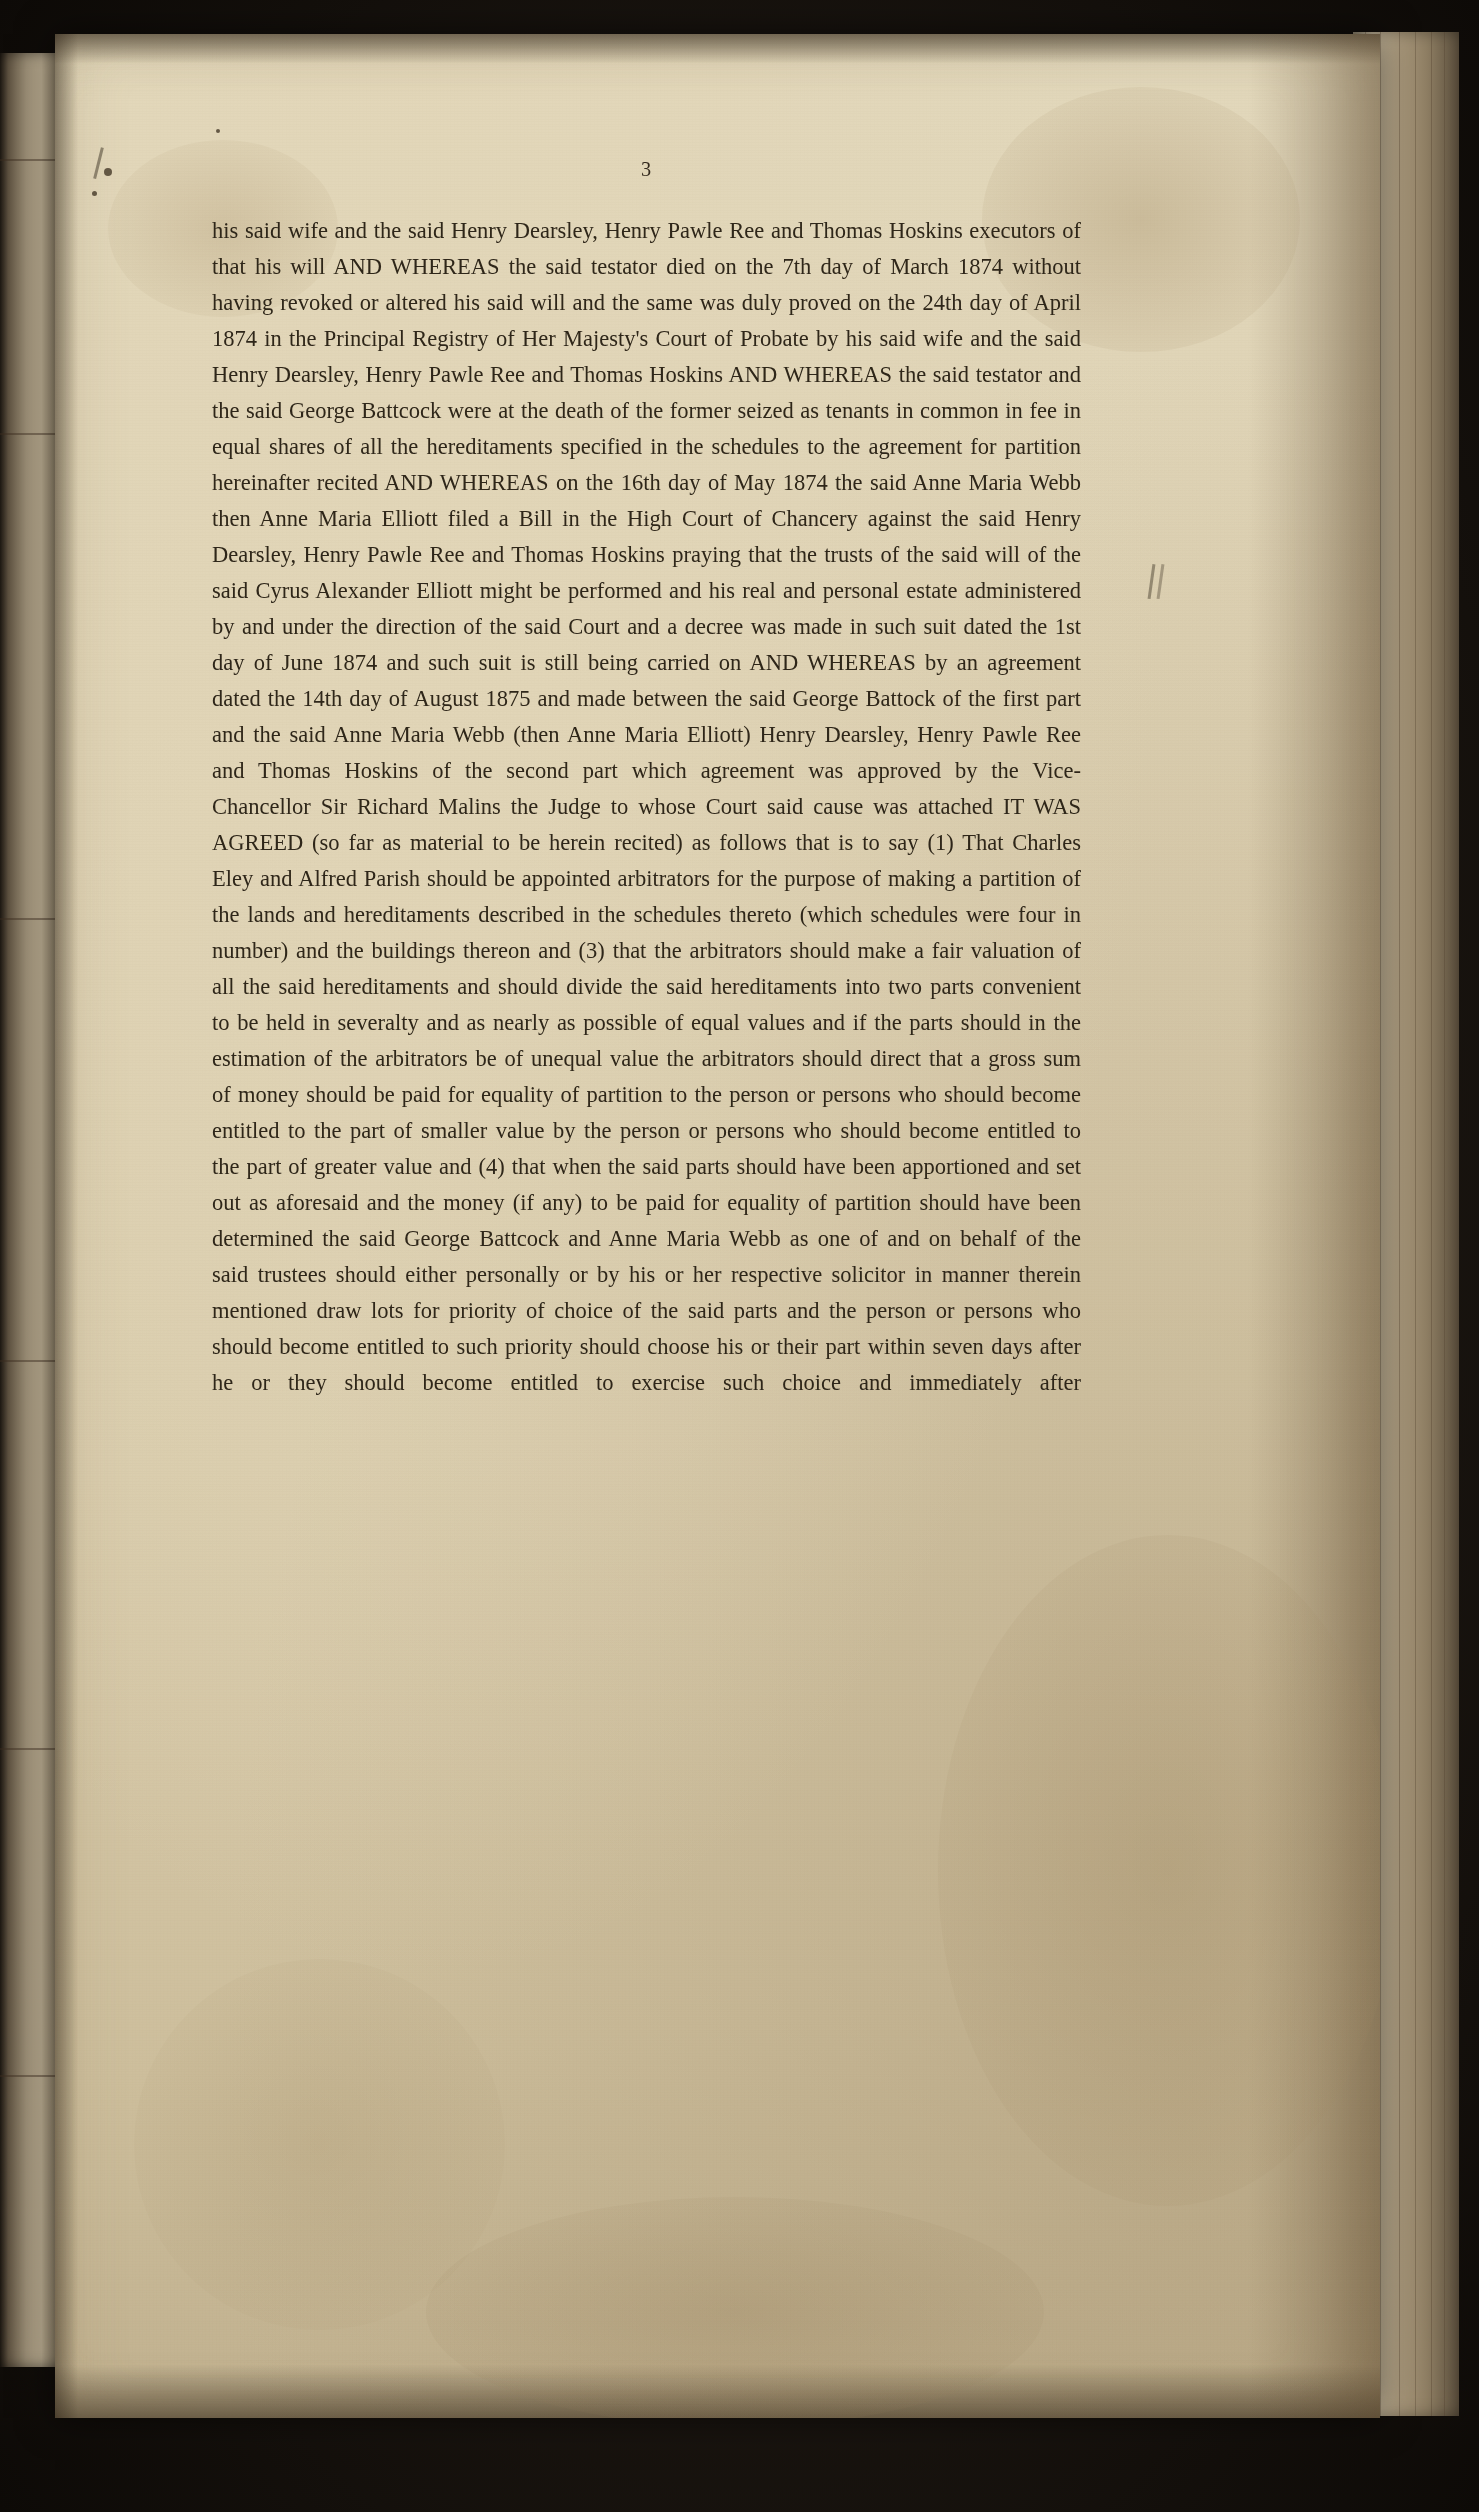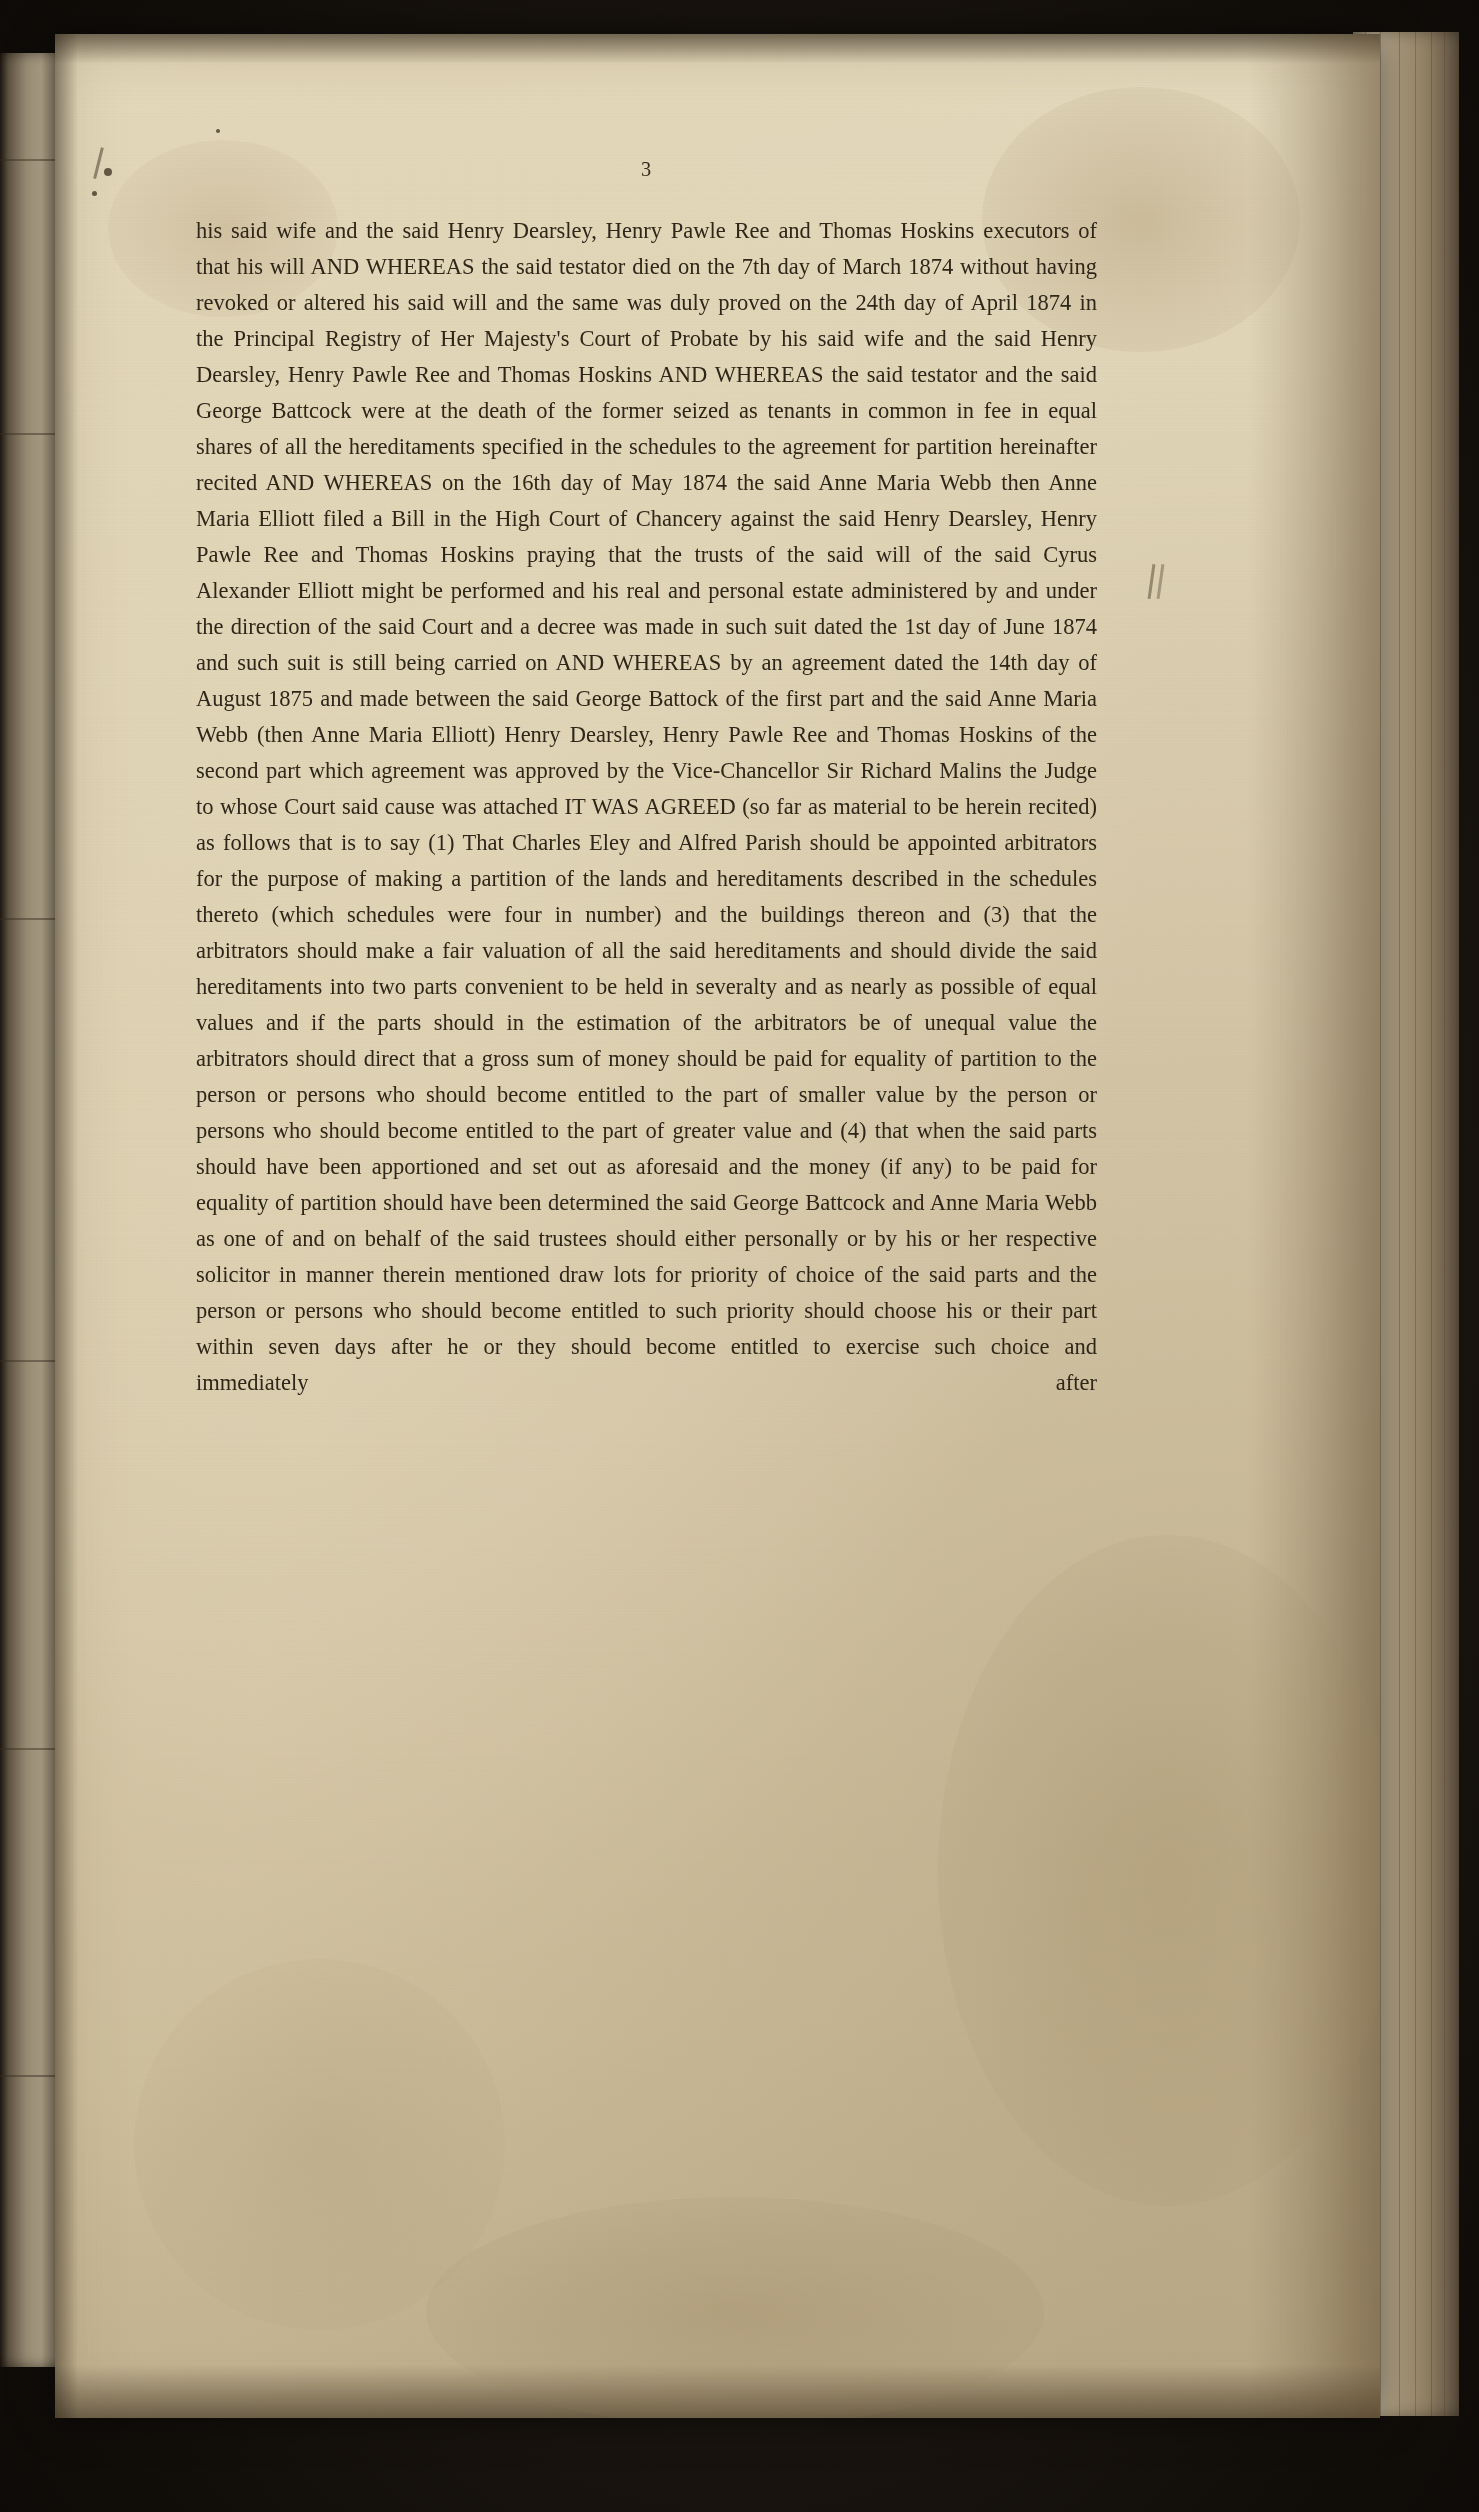--- a/index.html
+++ b/index.html
@@ -130,21 +130,21 @@
 
   .folio {
     text-align: center;
     font-size: 20.3px;
     color: #33291d;
     letter-spacing: 0.9px;
     margin-bottom: 32px;
   }
 
   .body-text p {
-    margin: 0;
+    margin: 16px;
     font-size: 22.5px;
     line-height: 36px;
     color: #2e2619;
     text-align: justify;
     text-align-last: justify;
     word-spacing: 0.9px;
     text-rendering: optimizeLegibility;
   }
   .body-text p.last {
     text-align-last: justify;

